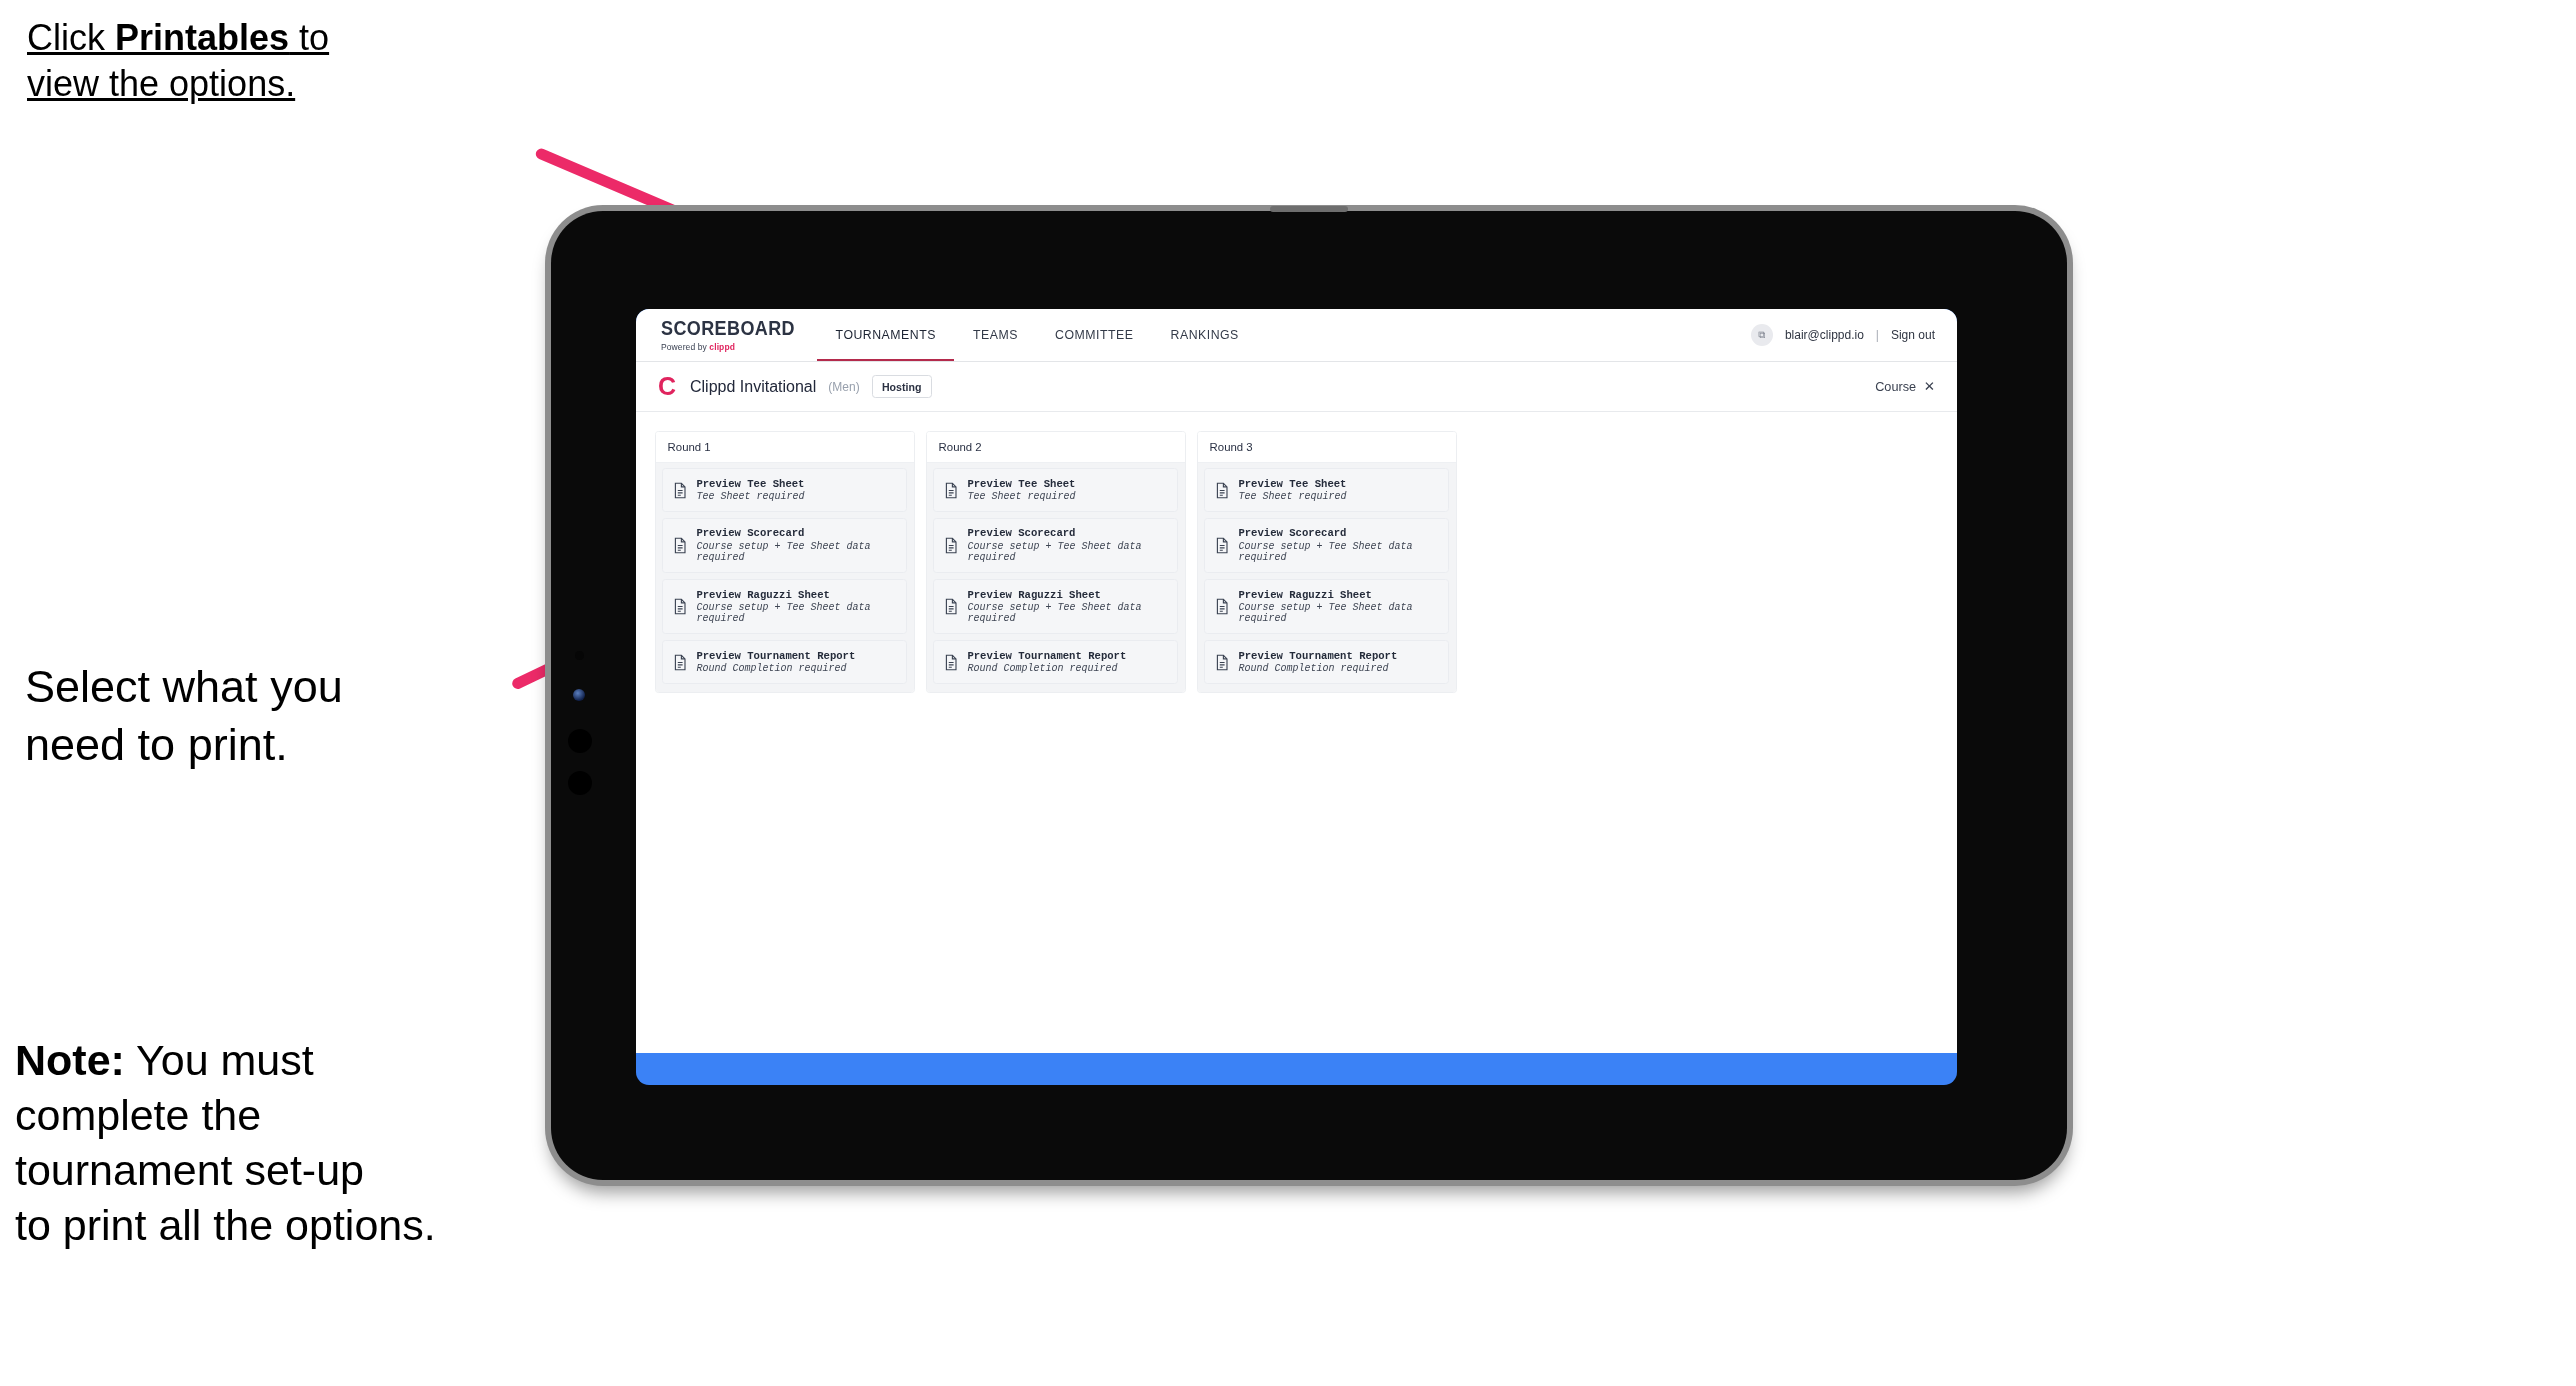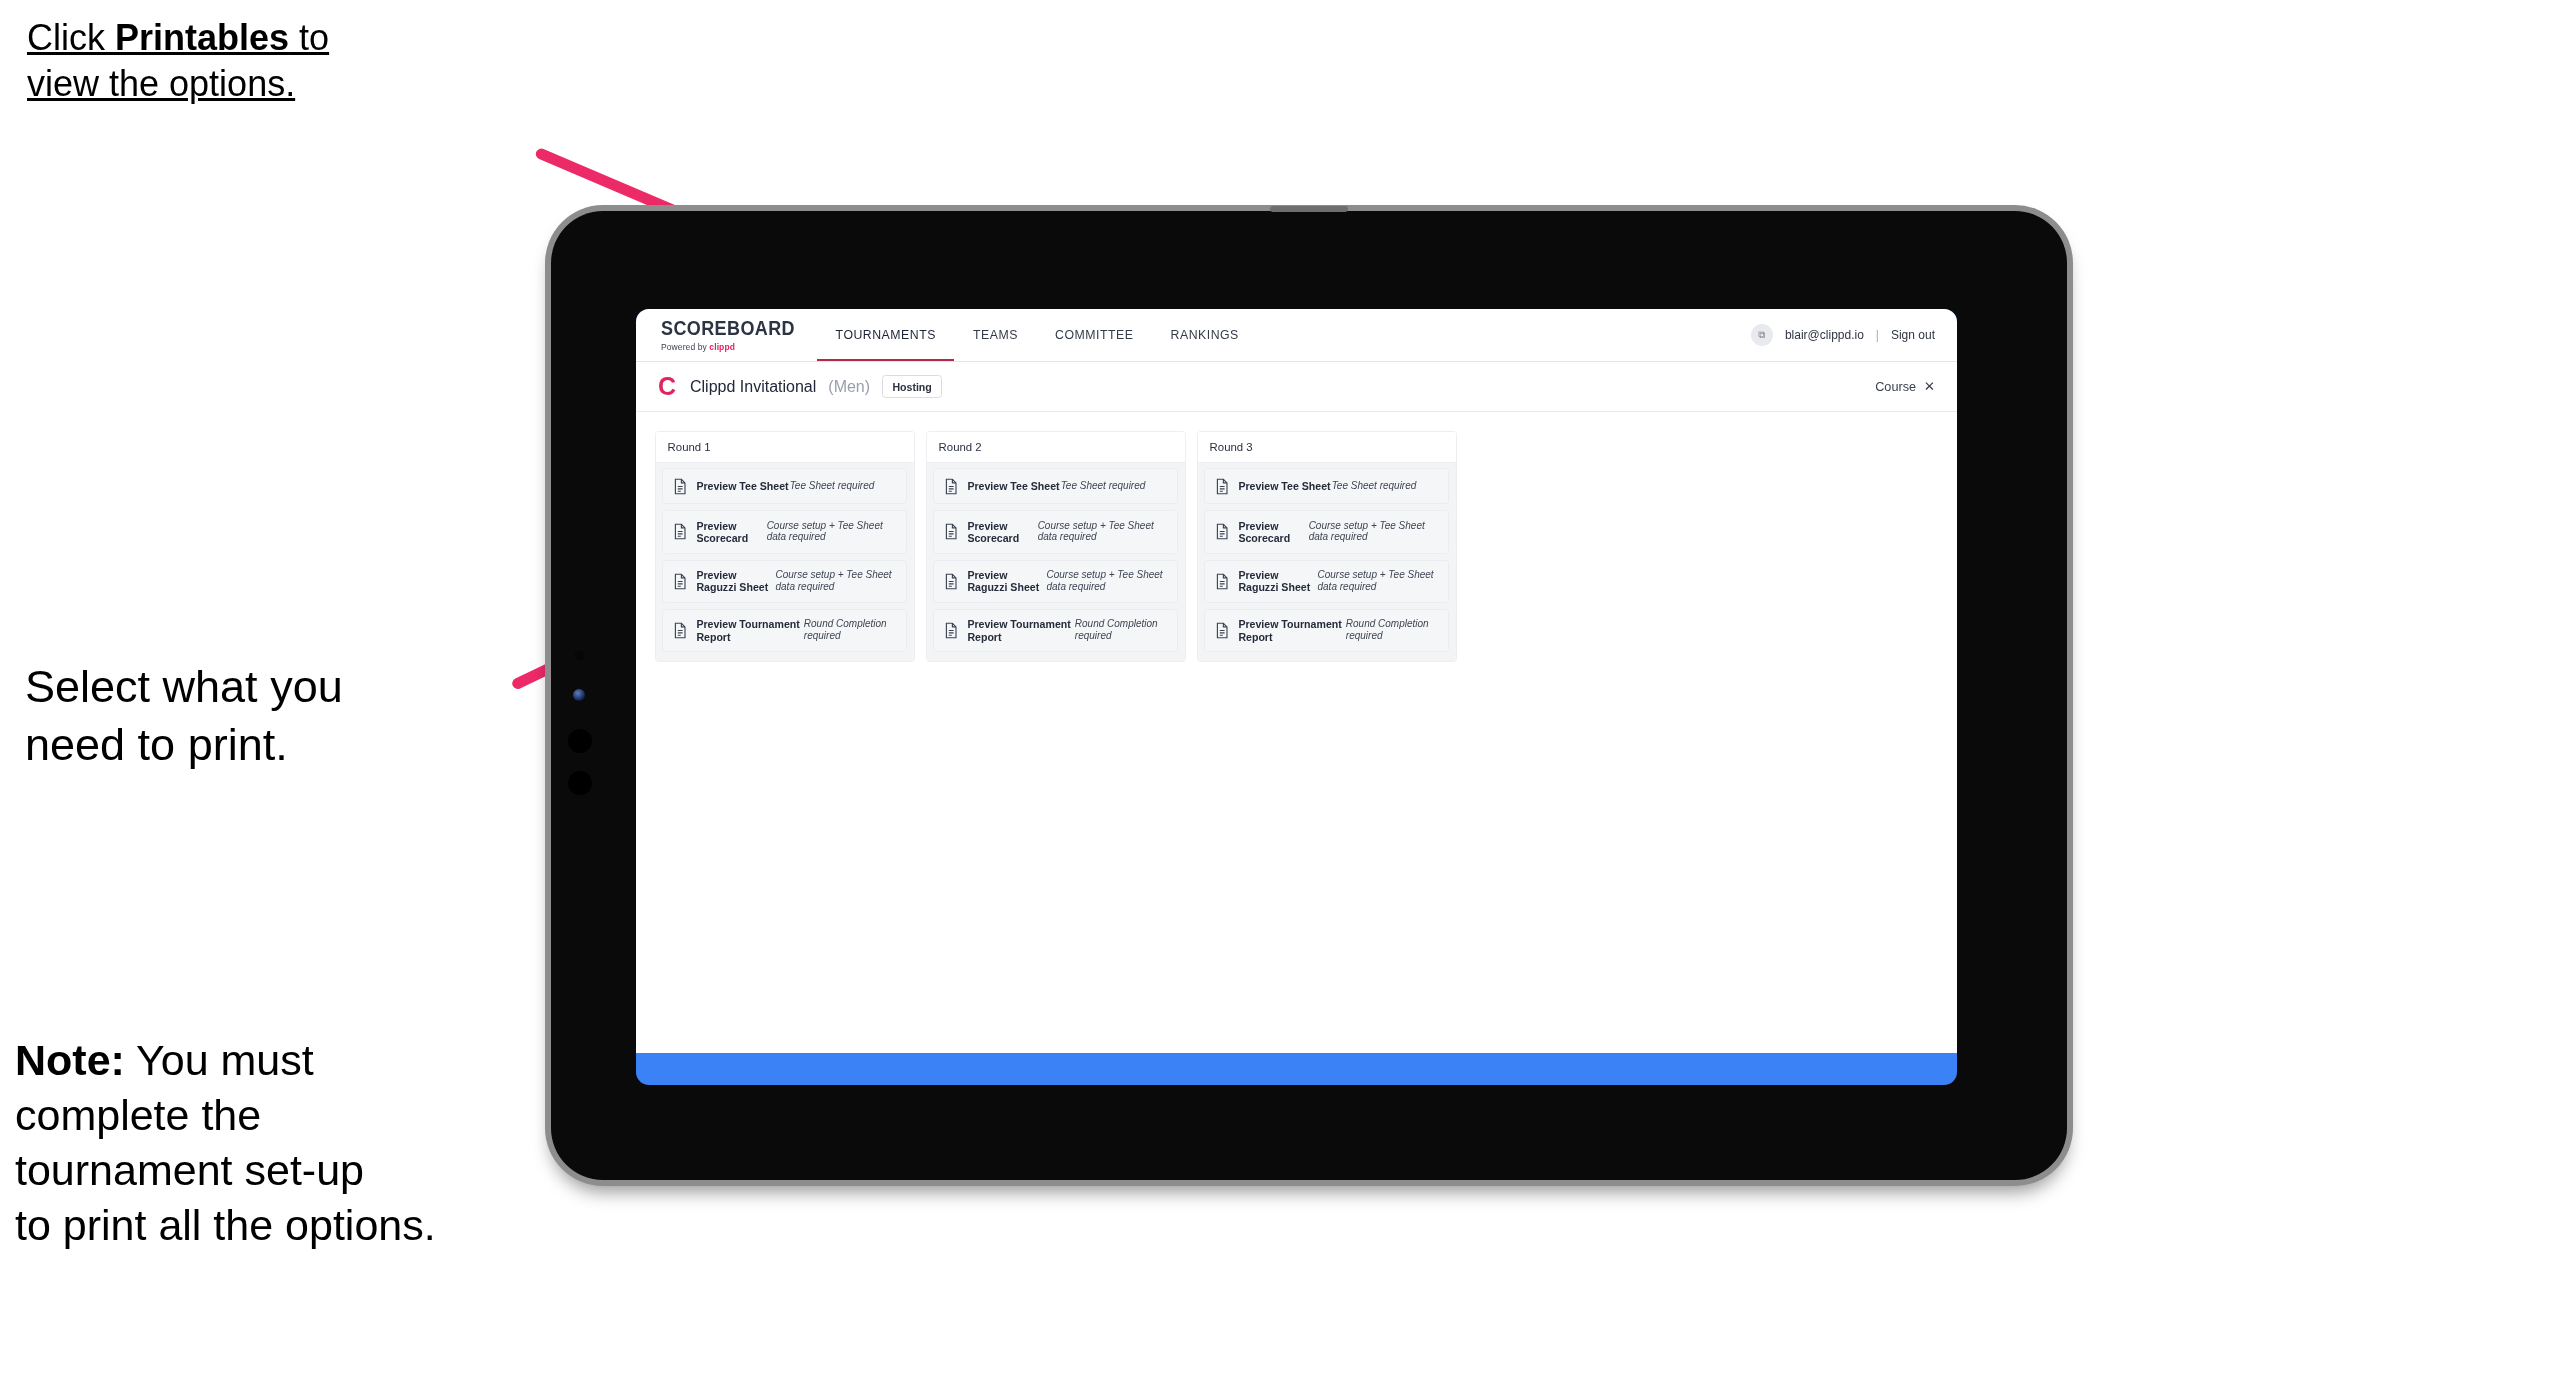--- a/index.html
+++ b/index.html
@@ -143,21 +143,21 @@
     border-bottom:0.8px solid #e8eaed;
     display:flex;align-items:center;
     padding:0 22px 0 20px;
     gap:12px;
   }
   #clippd-c{
     font-size:25px;font-weight:700;color:#e0245e;line-height:1;
     width:22px;text-align:center;
   }
   #tourney-name{font-size:16px;color:#22283a;text-align:right;}
-  #tourney-gender{font-size:16px;color:#98a0ad;}
+  #tourney-gender{font-size:12px;color:#98a0ad;}
   #hosting-badge{
     border:0.8px solid #d9dce1;border-radius:3.4px;
     padding:4.2px 9.3px;font-size:10.6px;font-weight:700;color:#2b3142;
     background:#fff;
   }
   #cancel-wrap{
     margin-left:auto;display:flex;align-items:center;gap:7.6px;
     font-size:12.7px;color:#3a4150;cursor:pointer;
   }
   #cancel-x{font-size:13.5px;line-height:1;}
@@ -214,21 +214,21 @@
     border:0.8px solid #eaecf0;
     border-radius:3.4px;
     padding:8.5px 9.3px;
     margin-bottom:6px;
     cursor:pointer;
   }
   .print-item:last-child{margin-bottom:0;}
   .doc-icon{
     flex:0 0 auto;width:14.4px;height:17px;color:#3b4352;
   }
-  .pi-text{display:flex;flex-direction:row;gap:1px;}
+  .pi-text{display:flex;flex-direction:column;gap:1px;font-family:Liberation Mono, monospace;}
   .pi-title{font-size:10.6px;font-weight:700;color:#242b3a;line-height:1.15;}
   .pi-sub{font-size:10px;font-style:italic;color:#3d4452;line-height:1.15;}
 </style>
 </head>
 <body>
 
 <div class="annot" id="annot-top"><span>Click </span><b>Printables</b><span> to
 view the options.</span></div>
 
 <div class="annot" id="annot-mid">Select what you

